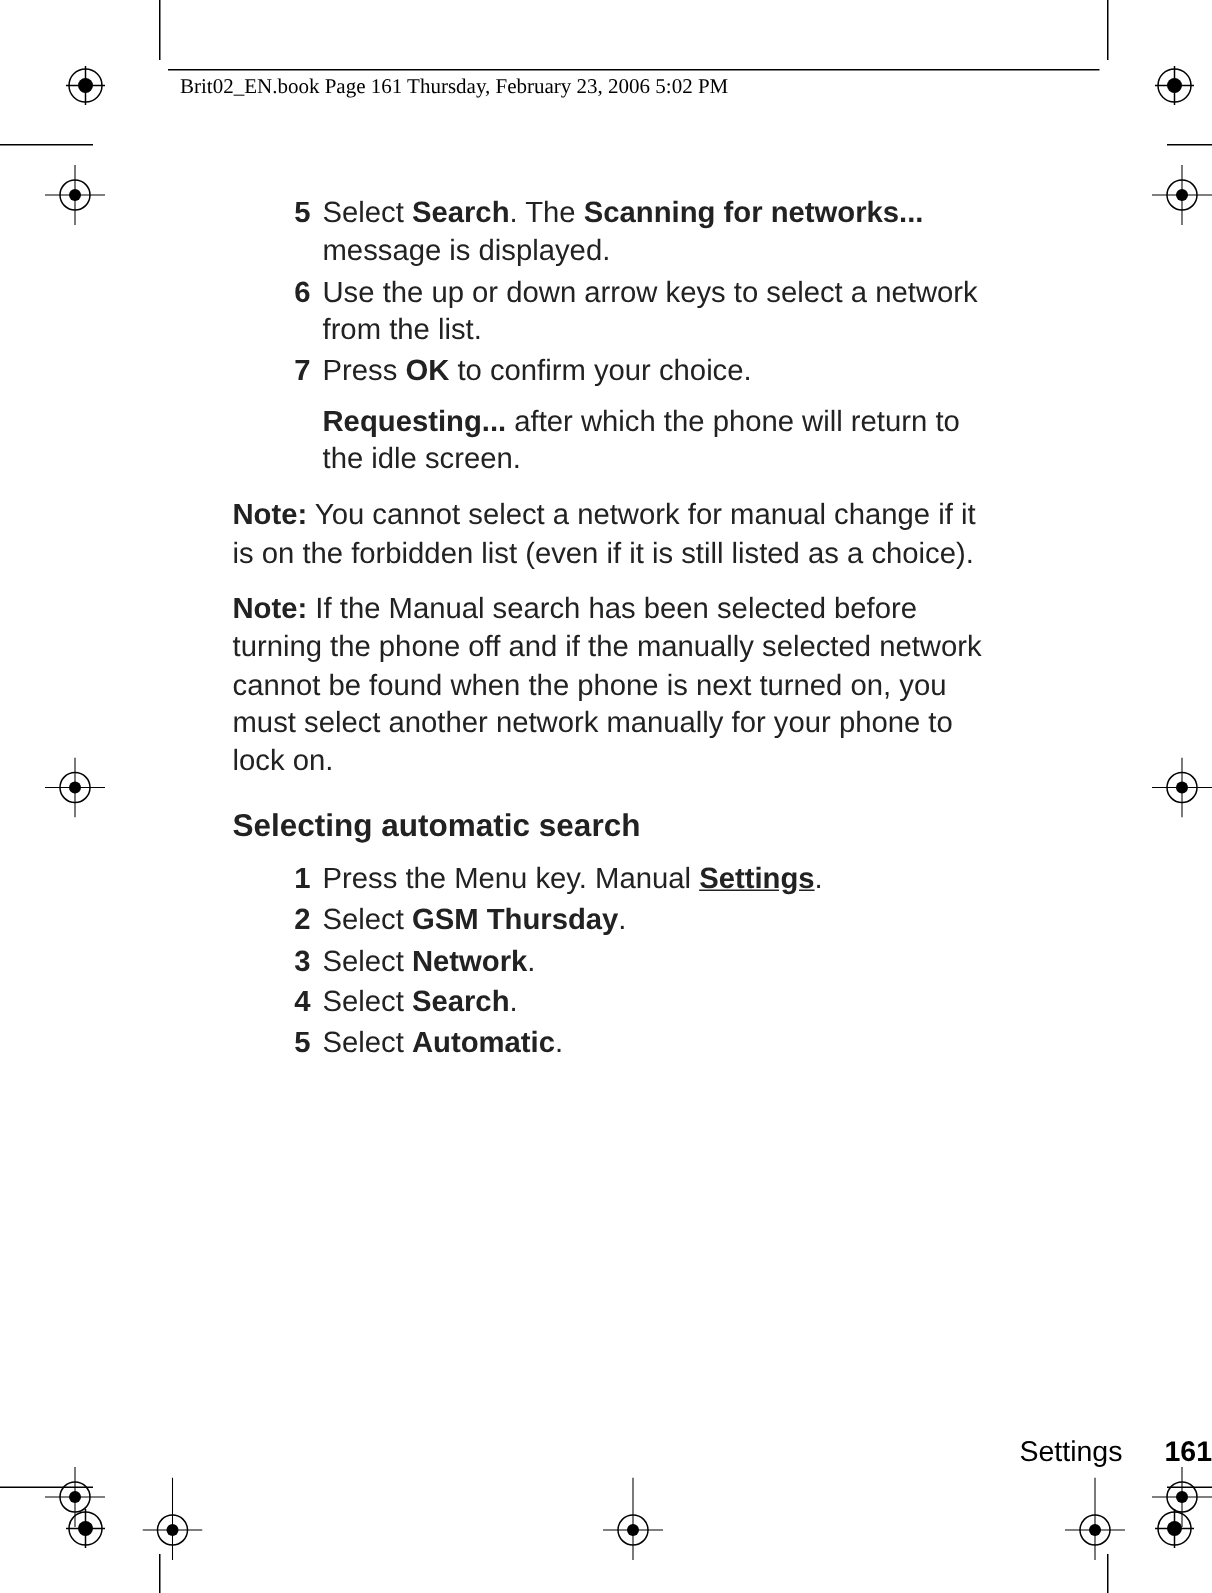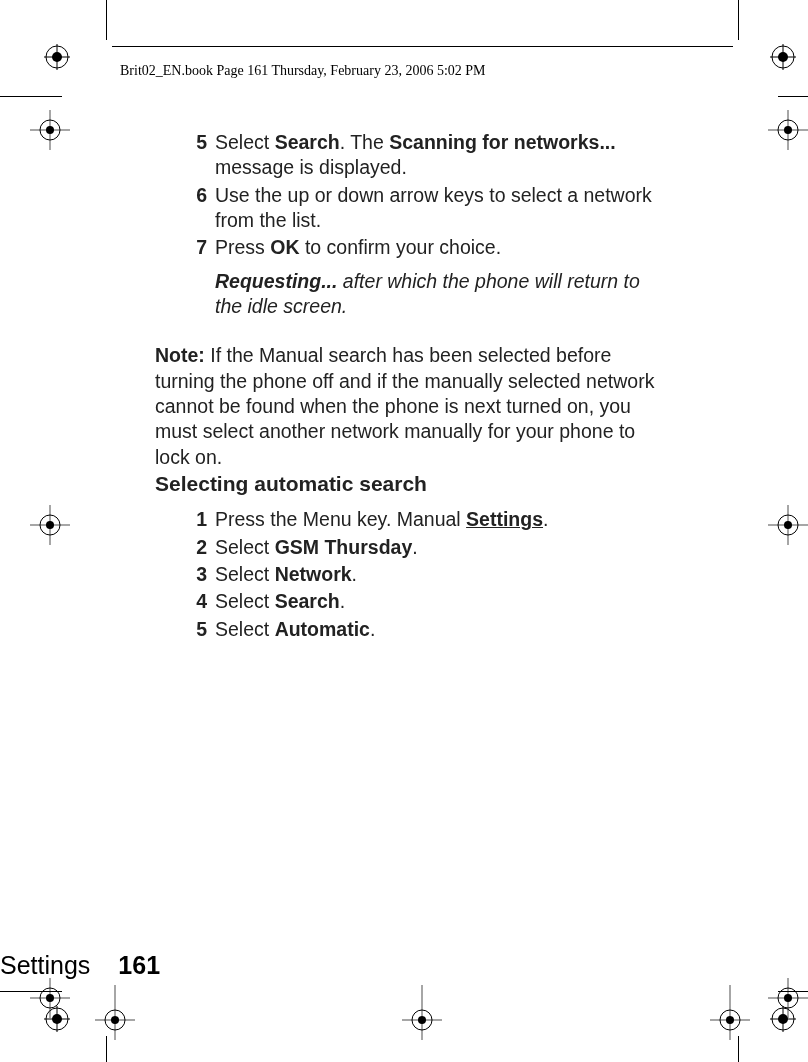--- a/index.html
+++ b/index.html
@@ -32,21 +32,21 @@
     }
     .header-line {
       position: absolute;
       top: 46px;
       left: 112px;
       right: 75px;
       border-top: 1px solid #000;
     }
     .header-text {
       position: absolute;
-      top: 63px;
+      top: 51px;
       left: 120px;
       font-size: 14px;
       font-family: "Times New Roman", serif;
     }
     .crop-tl-h { position: absolute; top: 96px; left: 0; width: 62px; border-top: 0.5px solid #000; }
     .crop-tl-v { position: absolute; top: 0; left: 106px; height: 40px; border-left: 0.5px solid #000; }
     .crop-tr-h { position: absolute; top: 96px; right: 0; width: 30px; border-top: 0.5px solid #000; }
     .crop-tr-v { position: absolute; top: 0; right: 69px; height: 40px; border-left: 0.5px solid #000; }
     .crop-bl-h { position: absolute; bottom: 70px; left: 0; width: 62px; border-top: 0.5px solid #000; }
     .crop-bl-v { position: absolute; bottom: 0; left: 106px; height: 26px; border-left: 0.5px solid #000; }
@@ -84,43 +84,43 @@
       font-family: "Arial Narrow", Arial, sans-serif;
       font-stretch: condensed;
       letter-spacing: 0px;
     }
     .u {
       text-decoration: underline;
     }
     .sub-para {
       margin-left: 60px;
       margin-top: 8px;
-      margin-bottom: 24px;
-      font-style: italic;
+      margin-bottom: 12px;
     }
     .note-para {
       margin-top: 12px;
     }
     .heading {
       font-weight: bold;
       font-size: 21px;
+      margin-top: 16px;
       margin-bottom: 10px;
       font-family: "Arial Narrow", Arial, sans-serif;
       font-stretch: condensed;
     }
     .intro {
       margin-bottom: 10px;
     }
     .footer {
       position: absolute;
       bottom: 82px;
       left: 0;
       right: 0;
-      text-align: left;
-      font-size: 25px;
+      text-align: right;
+      font-size: 19px;
     }
     .footer .section-name {
       margin-right: 28px;
     }
     .footer .page-num {
       font-weight: bold;
     }
   </style>
 </head>
 <body>
@@ -256,20 +256,21 @@
       <div class="step-text">Use the up or down arrow keys to select a network from the list.</div>
     </div>
     <div class="step-row">
       <div class="step-num">7</div>
       <div class="step-text"><span>Press </span><span class="b">OK</span><span> to confirm your choice.</span></div>
     </div>
   </div>
 
   <div class="sub-para"><span class="b">Requesting...</span><span> after which the phone will return to the idle screen.</span></div>
 
+  <div class="note-para"><span class="b">Note:</span><span> You cannot select a network for manual change if it is on the forbidden list (even if it is still listed as a choice).</span></div>
   <div class="note-para"><span class="b">Note:</span><span> If the Manual search has been selected before turning the phone off and if the manually selected network cannot be found when the phone is next turned on, you must select another network manually for your phone to lock on.</span></div>
 
   <div class="heading">Selecting automatic search</div>
 
 
   <div class="step-list">
     <div class="step-row">
       <div class="step-num">1</div>
       <div class="step-text"><span>Press the Menu key. Manual </span><span class="b u">Settings</span><span>.</span></div>
     </div>

